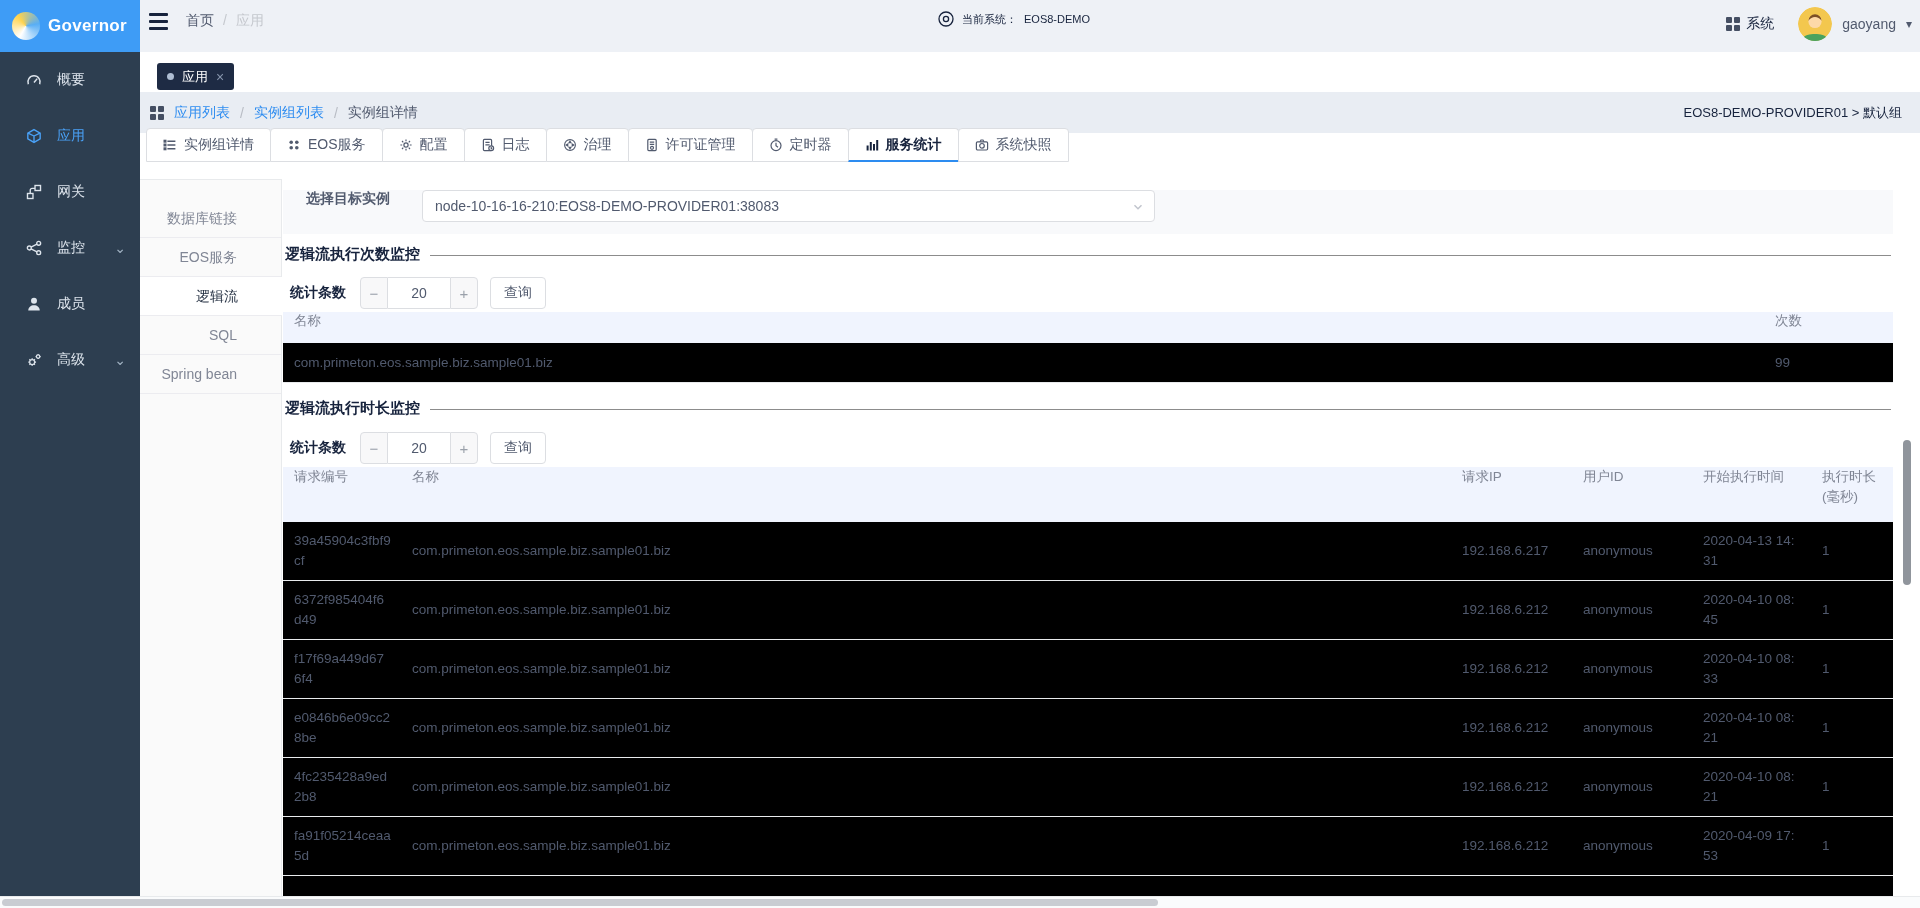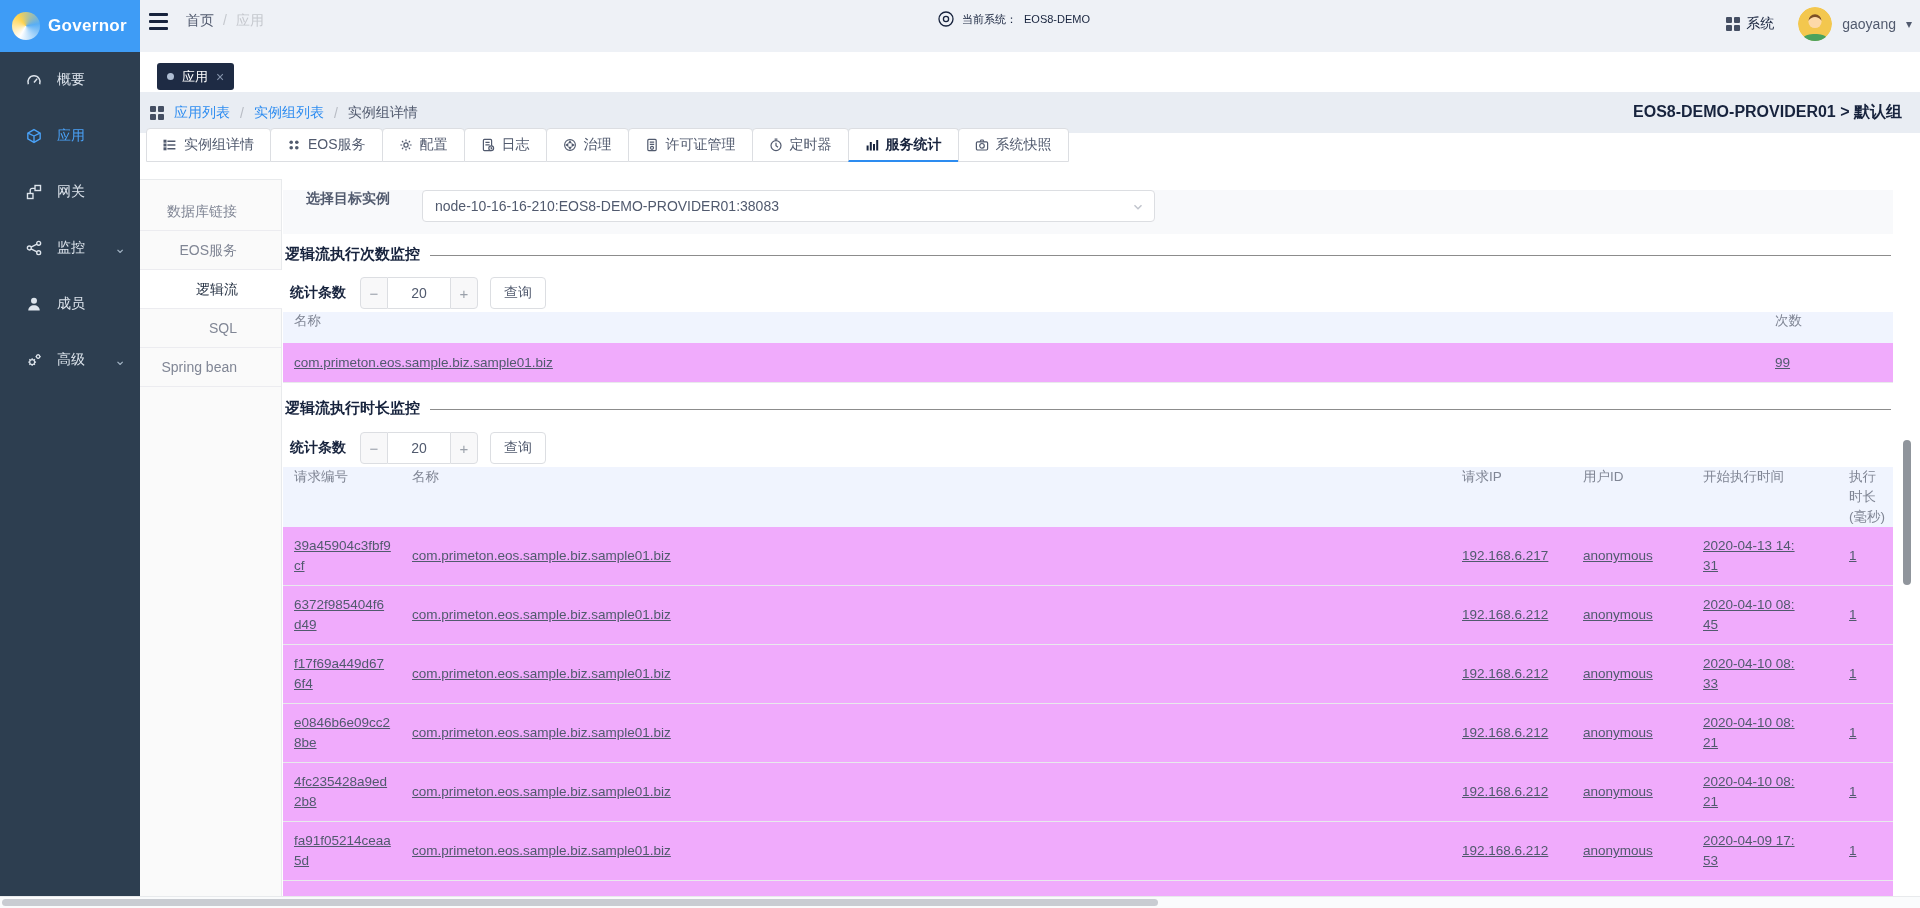--- a/index.html
+++ b/index.html
@@ -45,34 +45,34 @@
     display:flex; align-items:center; gap:8px; padding:0 10px; font-size:13px; cursor:pointer; }
   .chip .dot { width:7px; height:7px; border-radius:50%; background:#aebdd3; }
   .chip .x { color:#8796ad; font-size:14px; cursor:pointer; }
 
   
   .crumbrow { position:absolute; left:140px; top:92px; width:1780px; height:41px; background:#e9edf3; display:flex; align-items:center; padding:0 18px 0 10px; font-size:14px; }
   .crumbrow .grid-ico i { background:#454f63; }
   .crumbrow .link { color:#2d8cf0; margin-left:10px; cursor:pointer; }
   .crumbrow .csep { color:#b8bcc4; margin-left:10px; }
   .crumbrow .last { color:#515a6e; margin-left:10px; }
-  .crumb-ctx { margin-left:auto; color:#17233d; font-size:16px; font-weight:700; }
+  .crumb-ctx { margin-left:auto; color:#17233d; font-size:13px; font-weight:400; }
 
   
   .tabrow { position:absolute; left:146px; top:128px; display:flex; }
   .tab { height:34px; background:#fff; border:1px solid #dcdee2; border-radius:4px 4px 0 0; margin-left:-1px;
     display:flex; align-items:center; gap:7px; padding:0 16px; font-size:14px; color:#515a6e; cursor:pointer; }
   .tab:first-child { margin-left:0; }
   .tab .t-icon { width:14px; height:14px; color:#515a6e; }
   .tab.active { color:#17233d; font-weight:700; border-bottom:2px solid #2d8cf0; }
   .tab.active .t-icon { color:#17233d; }
 
   
   .subnav { position:absolute; left:140px; top:179px; width:142px; height:717px; background:#fafafa;
-    border-top:1px solid #e8eaec; border-right:1px solid #e8eaec; padding-top:12px; }
+    border-top:1px solid #e8eaec; border-right:1px solid #e8eaec; padding-top:19px; }
   .subnav .sn-item { height:39px; line-height:39px; text-align:right; padding-right:44px; font-size:14px; color:#808695;
     border-bottom:1px solid #ececf0; cursor:pointer; }
   .subnav .sn-item.active { background:#fff; color:#243042; margin-right:-1px; }
 
   
   .content { position:absolute; left:283px; top:0; width:1610px; height:908px; }
 
   .select-band { position:absolute; left:0; top:190px; width:1610px; height:44px; background:#f8f9fb; display:flex; align-items:flex-start; }
   .select-label { margin-left:23px; font-size:14px; font-weight:700; color:#515a6e; }
   .select-box { position:relative; margin-left:32px; width:733px; height:32px; background:#fff; border:1px solid #dcdee2; border-radius:4px;
@@ -95,36 +95,36 @@
   .step-btn.minus { border-radius:4px 0 0 4px; }
   .step-btn.plus { border-radius:0 4px 4px 0; }
   .step-input { width:62px; border:1px solid #dcdee2; border-left:none; border-right:none; text-align:center;
     font-size:14px; color:#515a6e; font-family:inherit; background:#fff; outline:none; }
   .query-btn { margin-left:12px; width:56px; height:32px; background:#fff; border:1px solid #dcdee2; border-radius:4px;
     font-size:14px; color:#515a6e; font-family:inherit; cursor:pointer; }
 
   
   .tbl { position:absolute; left:0; width:1610px; font-size:13.5px; }
   .tbl .hrow { display:flex; background:#f0f4fe; color:#808695; }
-  .tbl .drow { display:flex; align-items:center; border-bottom:1px solid #e8eaec; color:#515a6e; background:#f0abfc;text-decoration:underline; }
+  .tbl .drow { display:flex; align-items:center; border-bottom:1px solid #e8eaec; color:#515a6e; background:#000000; }
   .t1 { top:312px; }
   .t1 .hrow { height:31px; }
   .t1 .drow { height:40px; }
   .t1 .c-name { flex:none; width:1492px; padding-left:11px; }
   .t1 .c-count { flex:1; }
   .t2 { top:467px; }
   .t2 .hrow { min-height:55px; }
   .t2 .drow { min-height:59px; }
   .t2 .cell { padding-left:0; line-height:20px; }
   .t2 .c1 { flex:none; width:118px; margin-left:11px; padding-right:21px; word-break:break-all; }
   .t2 .c2 { flex:none; width:1050px; padding-right:20px; }
   .t2 .c3 { flex:none; width:121px; }
   .t2 .c4 { flex:none; width:120px; }
   .t2 .c5 { flex:none; width:119px; padding-right:23px; word-break:break-all; }
-  .t2 .c6 { flex:1; padding-right:6px;margin-left:27px; }
+  .t2 .c6 { flex:1; padding-right:6px; }
 
   
   .vthumb { position:absolute; left:1903px; top:440px; width:8px; height:145px; background:#90959c; border-radius:4px; z-index:8; cursor:pointer; }
   .hscroll { position:absolute; left:0; bottom:0; width:1920px; height:12px; background:#fafbfc; border-top:1px solid #e8eaec; z-index:9; }
   .hthumb { position:absolute; left:2px; top:2px; width:1156px; height:7px; background:#c9ccd2; border-radius:3.5px; cursor:pointer; }
 </style>
 </head>
 <body>
 
 <div class="page">

